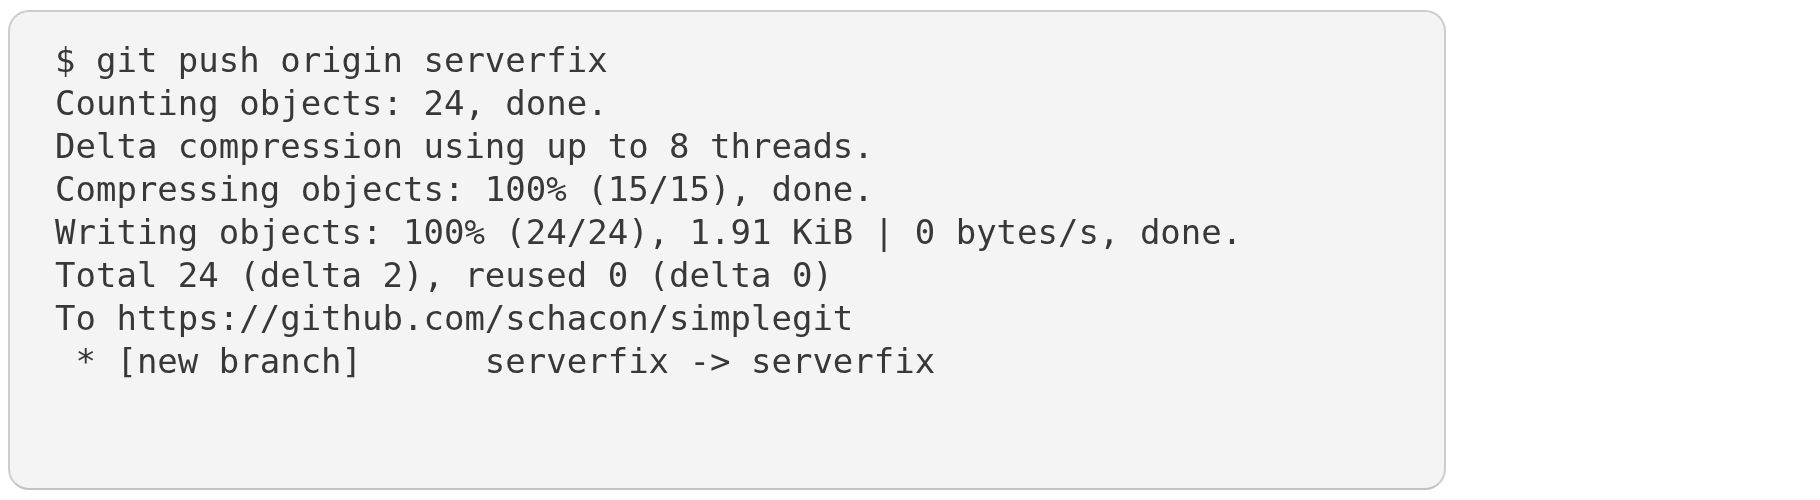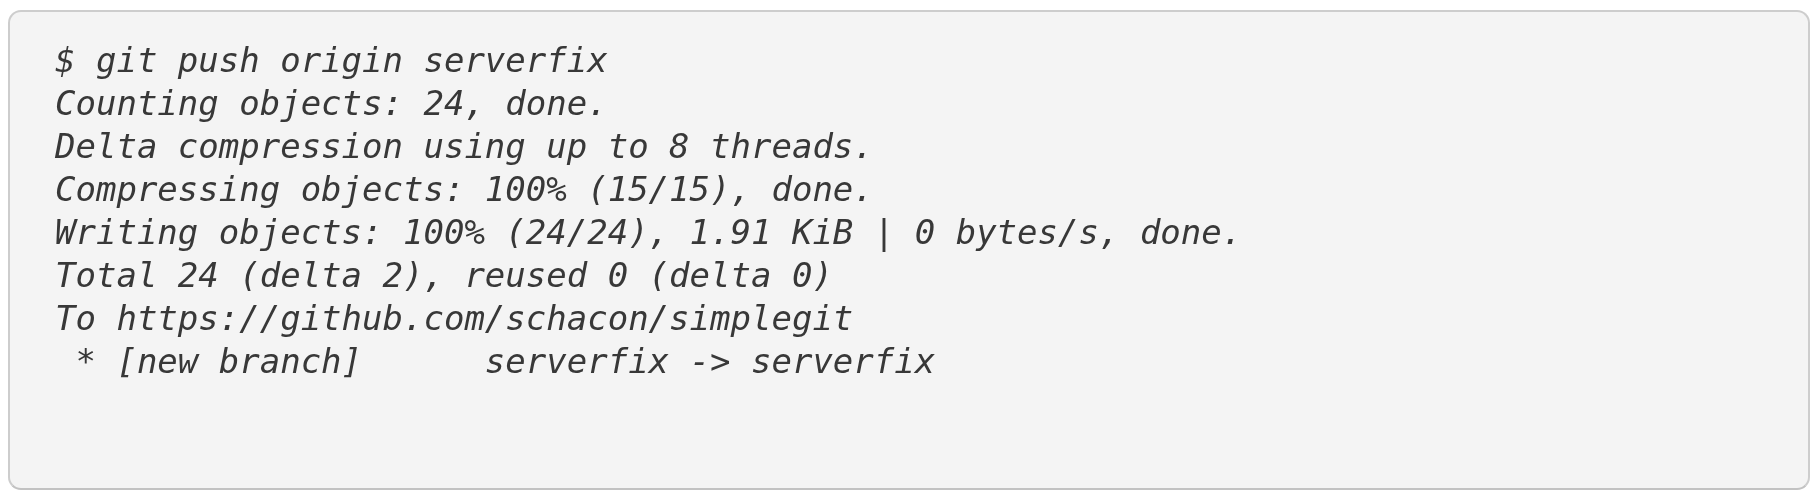--- a/index.html
+++ b/index.html
@@ -21,29 +21,28 @@
     position: relative;
     width: 1820px;
     height: 500px;
     background: var(--page-bg);
     overflow: hidden;
   }
   .code-block {
     position: absolute;
     left: 8px;
     top: 10px;
-    width: 1802px;
+    width: 1438px;
     height: 480px;
     background: var(--block-bg);
     border: 2px solid var(--block-border);
     border-bottom-color: #c2c2c2;
-    border-radius: 13px;
+    border-radius: 21px;
     padding: 27px 20px 20px 45px;
     overflow: hidden;
-    font-style: italic;
   }
   .code {
     margin: 0;
     font-family: "DejaVu Sans Mono", "Liberation Mono", monospace;
     font-size: 34px;
     line-height: 43px;
     color: var(--text-color);
     white-space: pre;
   }
   .code .line {

